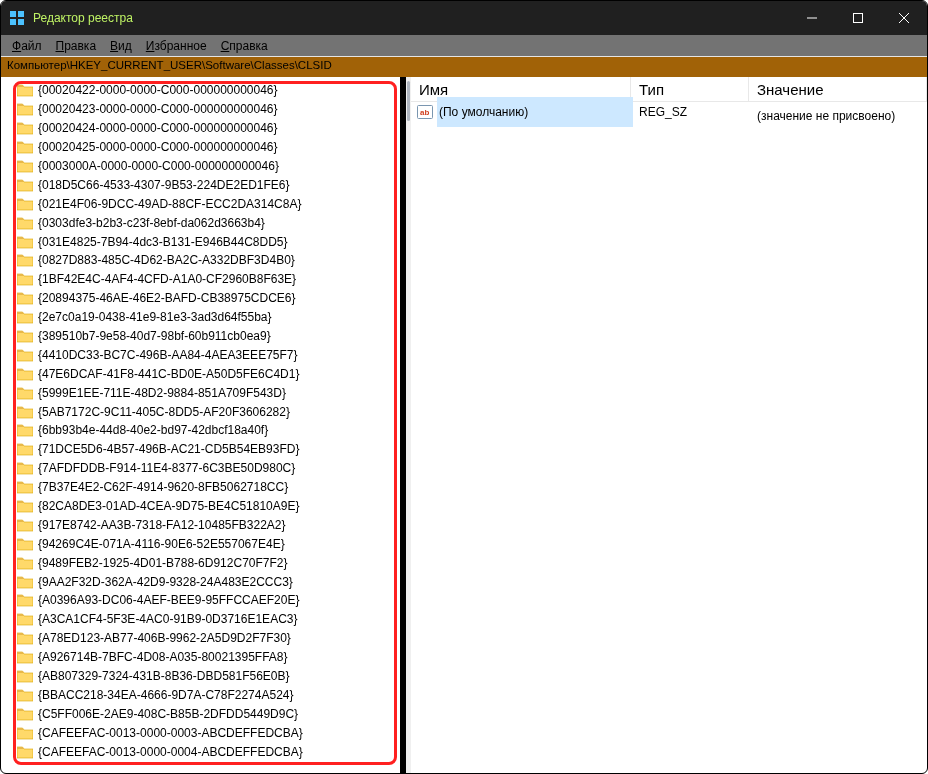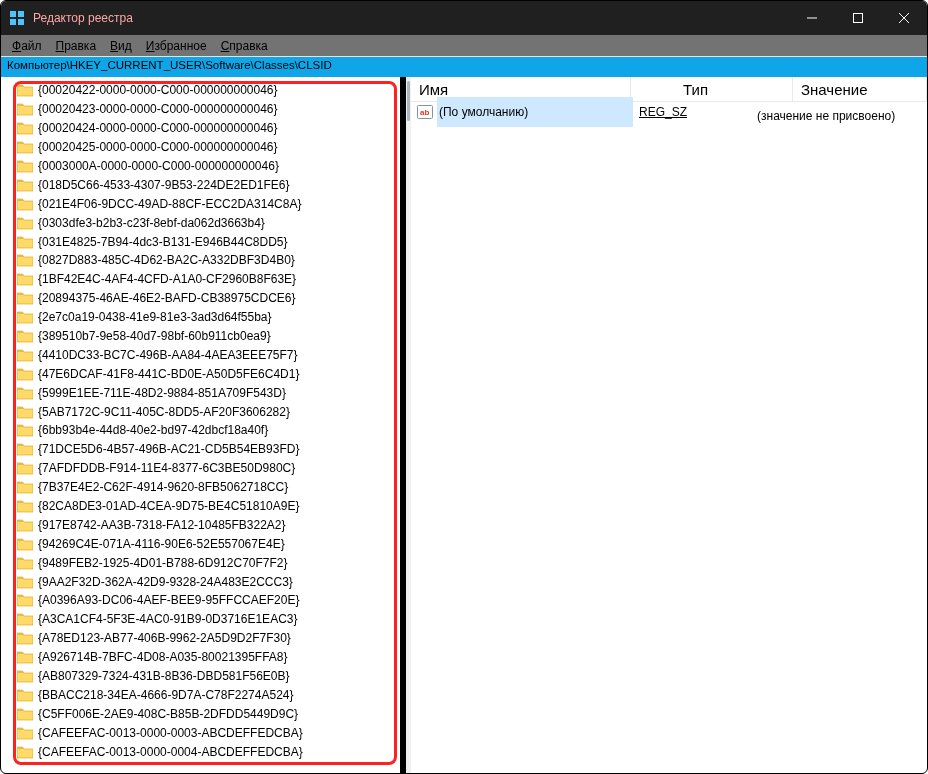--- a/index.html
+++ b/index.html
@@ -1,45 +1,45 @@
 <!DOCTYPE html>
 <html><head>
 <meta charset="utf-8">
 <style>
 * { margin: 0; padding: 0; box-sizing: border-box; font-family: 'Segoe UI', Tahoma, sans-serif; }
 body { background: #fff; overflow: hidden; width: 928px; height: 774px; position: relative; border: 1px solid #000; border-radius: 6px; }
 .titlebar { height: 34px; background: #202020; display: flex; align-items: center; padding: 0 0 0 8px; color: #fff; }
 .app-icon { width: 16px; height: 16px; margin-right: 8px; display: inline-flex; align-items: center; justify-content: center; }
-.title-text { font-size: 12px; flex: 1; color: #fca5a5; }
+.title-text { font-size: 12px; flex: 1; color: #bef264; }
 .win-btns { display: flex; height: 100%; }
 .win-btn { width: 46px; height: 100%; display: flex; align-items: center; justify-content: center; color: #fff; }
 .win-btn svg { width: 10px; height: 10px; }
 .menubar { height: 22px; background: #737373; display: flex; align-items: center; padding: 0 4px; border-bottom: 1px solid #e5e5e5; }
 .menu-item { font-size: 12px; padding: 2px 7px; cursor: default; }
 .menu-item .ul { text-decoration: underline; }
-.addressbar { height: 20px; background: #0ea5e9; font-size: 11.5px; padding: 2px 6px; color: #000; }
+.addressbar { height: 20px; background: #a16207; font-size: 11.5px; padding: 2px 6px; color: #000; }
 .content { display: flex; height: calc(774px - 34px - 22px - 20px - 2px); position: relative; width: 100%; }
 .left-pane { flex: 0 0 405px; overflow: hidden; position: relative; border-right: 6px solid #000000; }
 .highlight-box { position: absolute; left: 12px; top: 4px; width: 384px; height: 684px; border: 3px solid #ff2020; border-radius: 8px; pointer-events: none; z-index: 2; }
 .tree { padding: 4px 0 0 16px; }
 .tree-row { display: flex; align-items: center; height: 18.9px; font-size: 12px; white-space: nowrap; cursor: default; }
 .folder-icon { width: 16px; height: 14px; margin-right: 5px; flex-shrink: 0; }
 .splitter { width: 5px; background: #f0f0f0; cursor: ew-resize; position: relative; }
 .splitter::after { content:''; position:absolute; left:1px; top:4px; width:3px; height:40px; background:#aeb5bf; border-radius:2px; }
 .right-pane { flex: 1; overflow: hidden; }
 .columns { display: flex; height: 25px; border-bottom: 1px solid #e8e8e8; font-size: 15px; align-items: center; }
 .col { padding: 0 8px; border-right: 1px solid #e8e8e8; height: 100%; display: flex; align-items: center; }
 .col-name { width: 220px; }
-.col-type { width: 118px; margin-left: 44px; }
+.col-type { width: 118px; }
 .col-value { flex: 1; }
 .value-row { display: flex; align-items: center; height: 20px; font-size: 12px; padding-left: 6px; }
 .value-row.selected .val-name { background: #cde8ff; }
 .val-icon { width: 16px; height: 16px; margin-right: 4px; flex-shrink: 0; }
 .val-name { width: 196px; padding: 8px 2px; }
-.val-type { width: 118px; padding-left: 6px; text-decoration: underline; }
+.val-type { width: 118px; padding-left: 6px; }
 .val-data { flex: 1; padding-left: 6px; margin-top: 8px; }
 </style>
 </head>
 <body>
 
 <div class="titlebar">
   <span class="app-icon">
     <svg viewBox="0 0 16 16">
         <rect x="1" y="1" width="6" height="6" fill="#4cc2ff"></rect>
         <rect x="9" y="1" width="6" height="6" fill="#4cc2ff"></rect>

